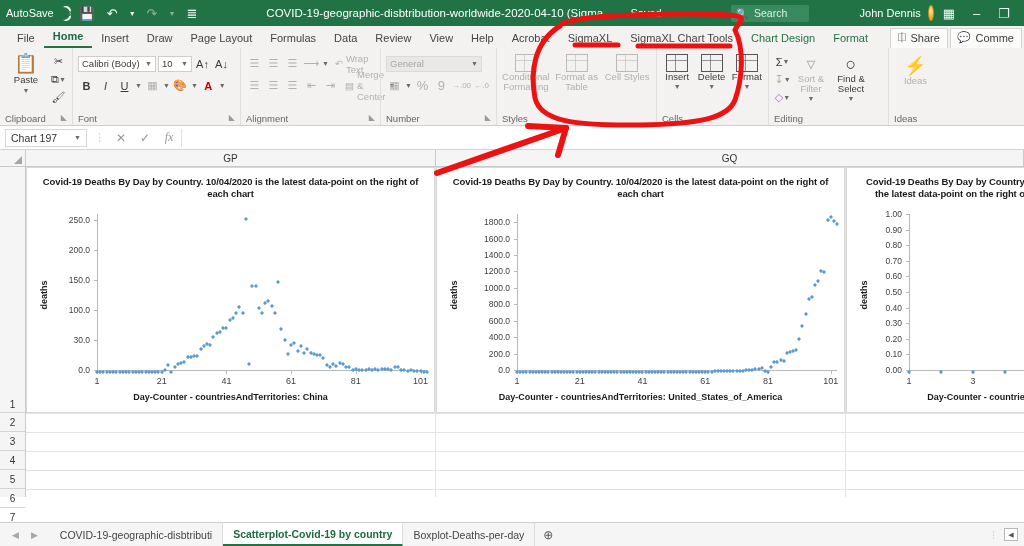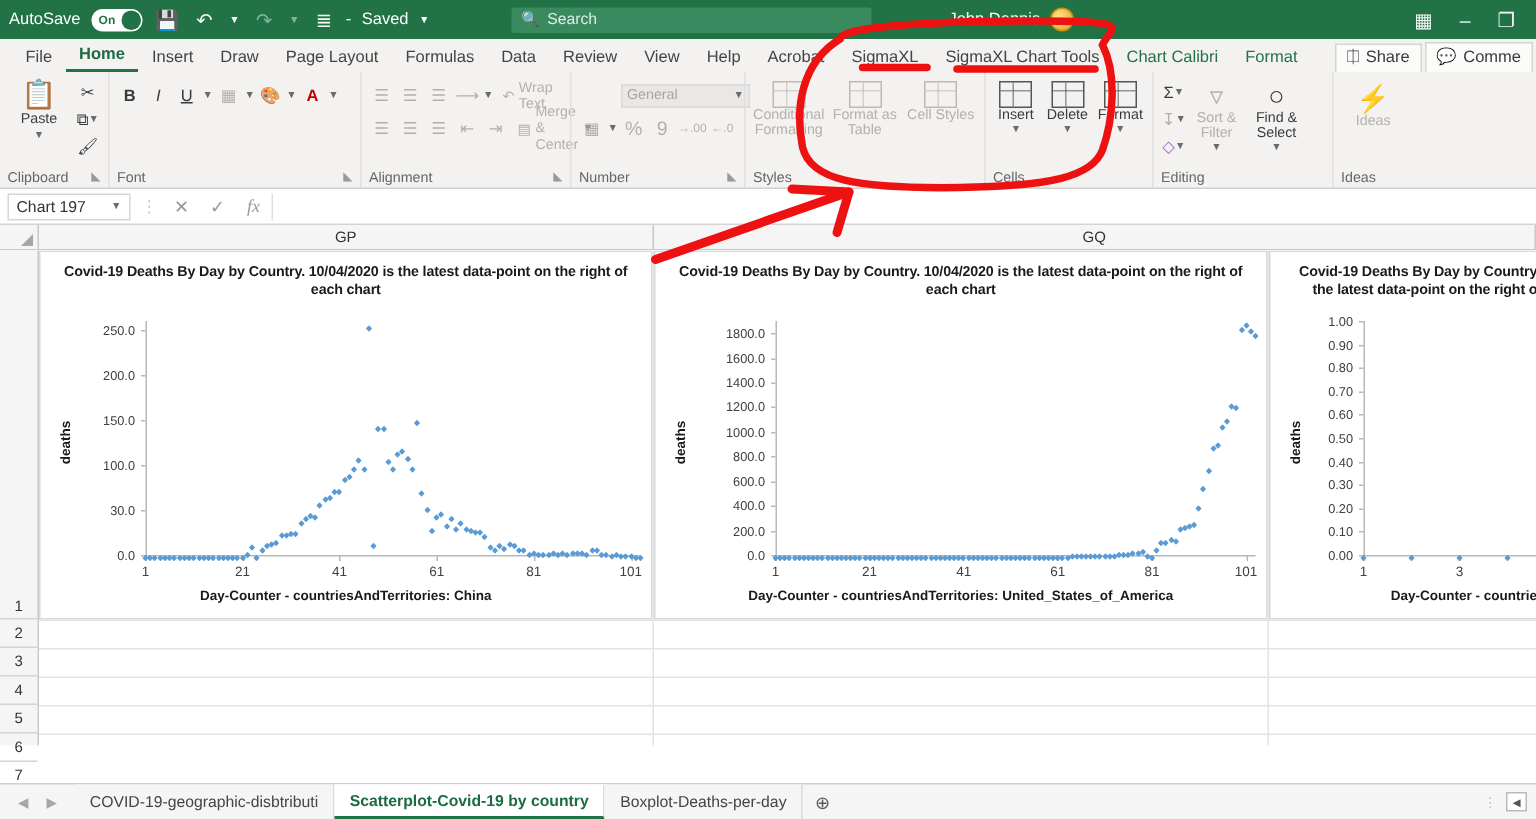--- a/index.html
+++ b/index.html
@@ -97,23 +97,23 @@
     width: 78px; height: 16px; background: #fff; border: 1px solid #cfcdcb;
     font-size: 9.5px; padding: 0 3px; display: flex; align-items: center;
     justify-content: space-between;
   }
   .fontsize {
     width: 34px; height: 16px; background: #fff; border: 1px solid #cfcdcb;
     font-size: 9.5px; padding: 0 3px; display: flex; align-items: center;
     justify-content: space-between;
   }
   .numfmt {
-    width: 86px; height: 16px; background: #e9e8e6; border: 1px solid #dcdad8;
+    width: 96px; height: 16px; background: #e9e8e6; border: 1px solid #dcdad8;
     font-size: 9.5px; padding: 0 3px; display: flex; align-items: center;
-    justify-content: space-between; color: #a9a6a3; margin-left: 28px;
+    justify-content: space-between; color: #a9a6a3;
   }
   .wraptext { display: flex; align-items: center; gap: 3px; color: #b3b0ad; font-size: 9.5px; }
   .cellbtn {
     width: 56px; display: flex; flex-direction: column; align-items: center;
     font-size: 9.5px; line-height: 10px; text-align: center; color: #b3b0ad; padding-top: 1px;
   }
   .cellbtn .gi { font-size: 18px; line-height: 20px; }
   .cellbtn.act { color: #3b3b3b; }
   .grid-glyph {
     width: 22px; height: 18px; border: 1px solid currentColor; position: relative;
@@ -242,20 +242,21 @@
     <span class="toggle">
       <span class="ontxt">On</span>
       <span class="knob"></span>
     </span>
     <span class="tb-icon">💾</span>
     <span class="tb-icon">↶</span>
     <span class="tb-icon" style="font-size:7px">▼</span>
     <span class="tb-icon dim">↷</span>
     <span class="tb-icon dim" style="font-size:7px">▼</span>
     <span class="tb-icon">≣</span>
+    <span class="doc-title">COVID-19-geographic-disbtribution-worldwide-2020-04-10 (Sigma...</span>
     <span style="font-size:11px">-</span>
     <span style="font-size:11px">Saved</span>
     <span style="font-size:7px">▼</span>
     <div class="search-box">
       <span class="mag">🔍</span>
       <span>Search</span>
     </div>
     <span class="user-name">John Dennis</span>
     <span class="avatar"></span>
     <div class="win-btns">
@@ -272,21 +273,21 @@
     <div class="rtab">Draw</div>
     <div class="rtab">Page Layout</div>
     <div class="rtab">Formulas</div>
     <div class="rtab">Data</div>
     <div class="rtab">Review</div>
     <div class="rtab">View</div>
     <div class="rtab">Help</div>
     <div class="rtab">Acrobat</div>
     <div class="rtab">SigmaXL</div>
     <div class="rtab">SigmaXL Chart Tools</div>
-    <div class="rtab green">Chart Calibri</div>
+    <div class="rtab green">Chart Design</div>
     <div class="rtab green">Format</div>
     <div class="rtab-right">
       <div class="btn">
         <span>⎅</span>
         <span>Share</span>
       </div>
       <div class="btn">
         <span>💬</span>
         <span>Comme</span>
       </div>
@@ -309,20 +310,32 @@
         </div>
       </div>
       <div class="glabel">
         <span>Clipboard</span>
         <span class="dlg">◣</span>
       </div>
     </div>
 
     <div class="rgroup" style="width:168px">
       <div class="body" style="flex-direction:column;gap:3px;padding-top:3px">
+        <div class="smrow">
+          <div class="fontname">
+            <span>Calibri (Body)</span>
+            <span class="caret">▼</span>
+          </div>
+          <div class="fontsize">
+            <span>10</span>
+            <span class="caret">▼</span>
+          </div>
+          <span class="sq">A↑</span>
+          <span class="sq">A↓</span>
+        </div>
         <div class="smrow">
           <span class="sq" style="font-weight:bold">B</span>
           <span class="sq" style="font-style:italic">I</span>
           <span class="sq" style="text-decoration:underline">U</span>
           <span class="caret">▼</span>
           <span class="sq dis">▦</span>
           <span class="caret">▼</span>
           <span class="sq" style="color:#d9a23a">🎨</span>
           <span class="caret">▼</span>
           <span class="sq" style="color:#c00000;font-weight:bold">A</span>

